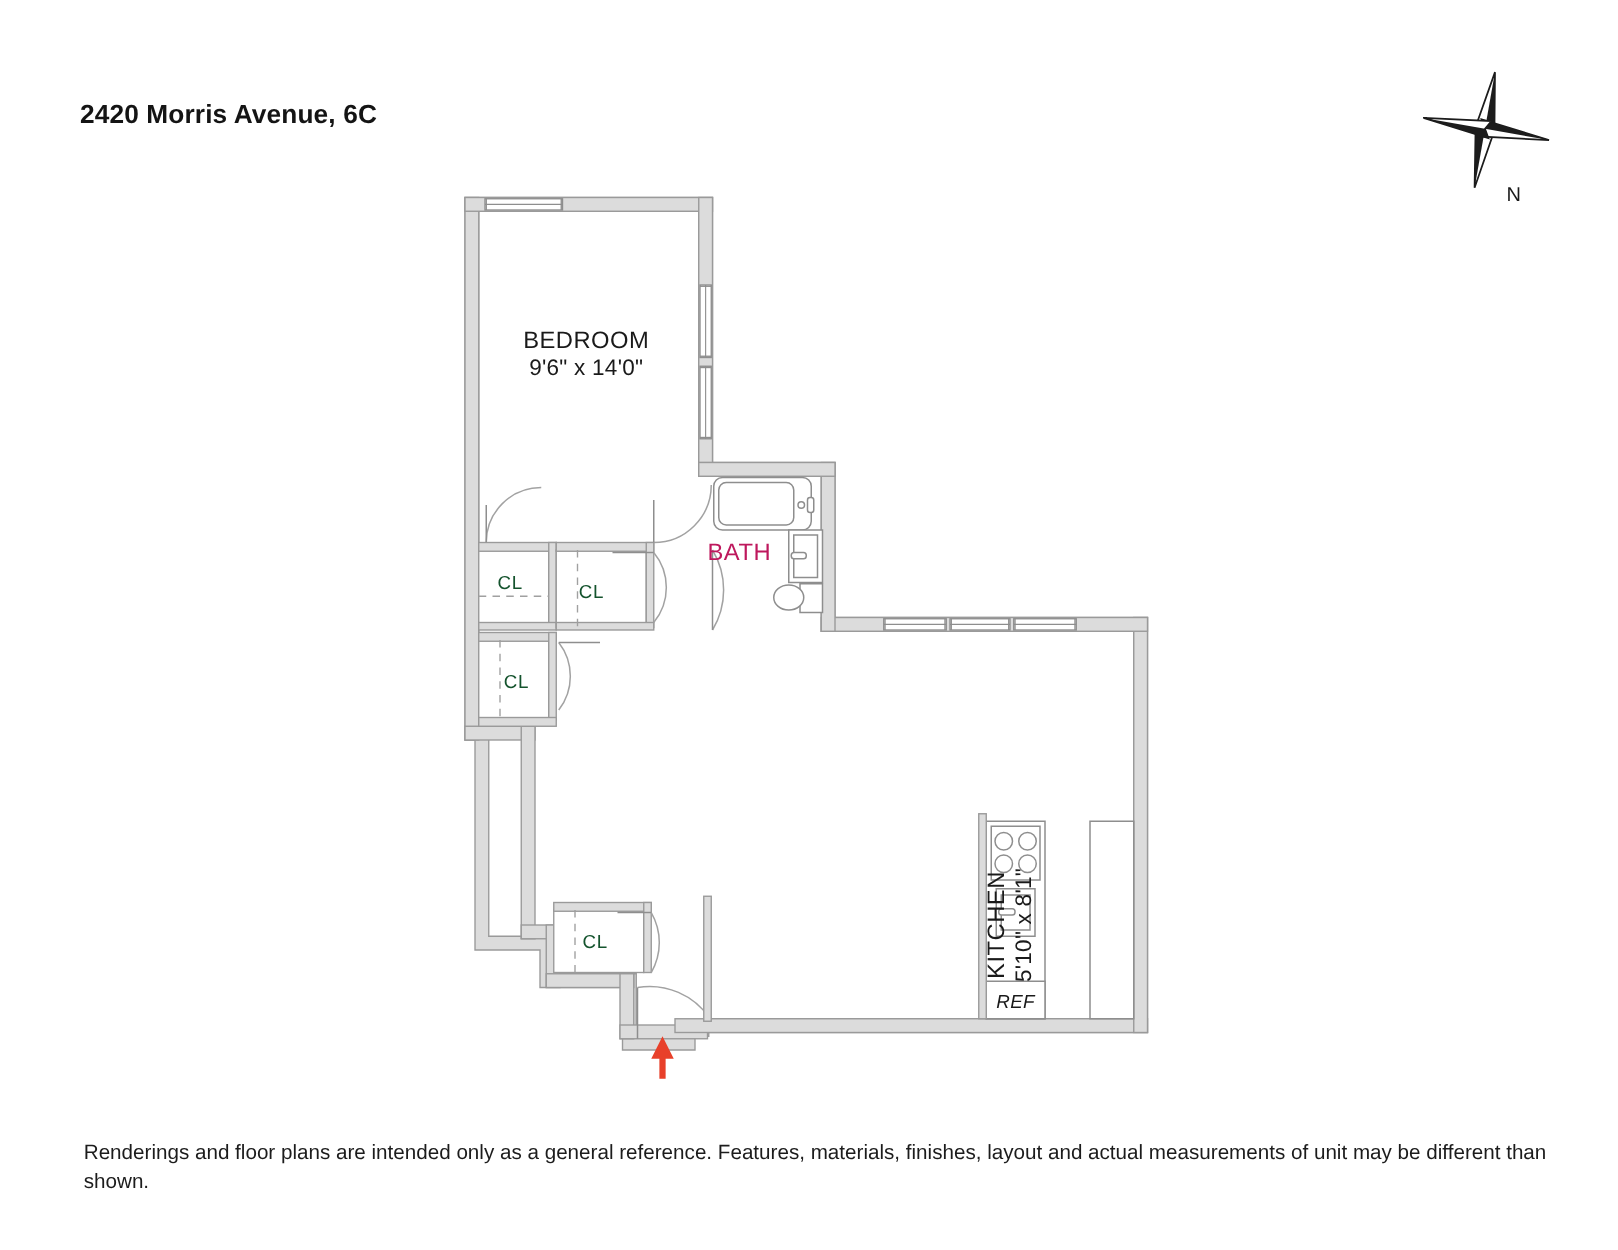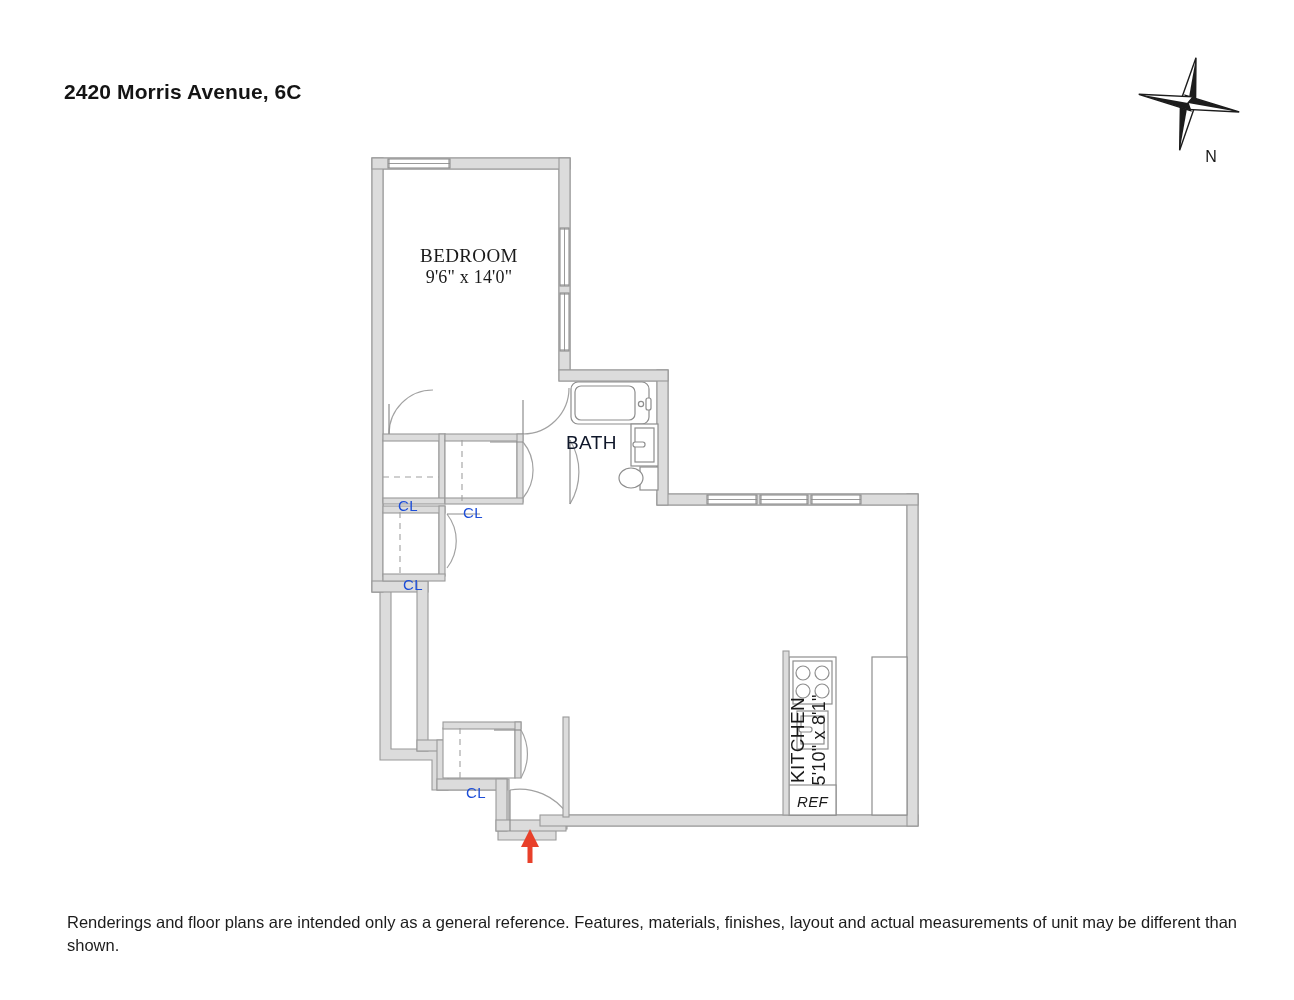--- a/index.html
+++ b/index.html
@@ -69,31 +69,31 @@
   .room-label {
     position: absolute;
     text-align: center;
     color: #1a1a1a;
     white-space: nowrap;
     line-height: 1.22;
   }
   .room-label .rm-name { font-size: 19px; letter-spacing: 0.4px; }
   .room-label .rm-dims { font-size: 18px; letter-spacing: 0.2px; }
 
-  .label-bedroom { left: 324px; top: 244px; width: 290px; font-family: Liberation Serif, serif; }
+  .label-bedroom { left: 324px; top: 261px; width: 290px; }
   .label-dining  { left: 678px; top: 552px; width: 290px; }
   .label-living  { left: 460px; top: 629px; width: 290px; }
 
   .label-bath {
     position: absolute;
     left: 566px;
     top: 432px;
     font-size: 19px;
     letter-spacing: 0.4px;
-    color: #0f172a;
+    color: #be185d;
   }
 
   .label-kitchen {
     position: absolute;
     left: 786px;
     top: 660px;
     width: 160px;
     height: 160px;
     transform-origin: 0 0;
     transform: rotate(-90deg) translate(-160px, 0px);
@@ -112,22 +112,21 @@
     font-size: 15px;
     letter-spacing: 0.3px;
     color: #1a1a1a;
     font-style: italic;
   }
 
   .cl-label {
     position: absolute;
     font-size: 15px;
     letter-spacing: 0.5px;
-    color: #1d4ed8;
-    margin-top: 39px;
+    color: #14532d;
   }
   .cl-1 { left: 398px; top: 458px; }
   .cl-2 { left: 463px; top: 465px; }
   .cl-3 { left: 403px; top: 537px; }
   .cl-4 { left: 466px; top: 745px; }
 
   
   .disclaimer {
     position: absolute;
     left: 67px;

